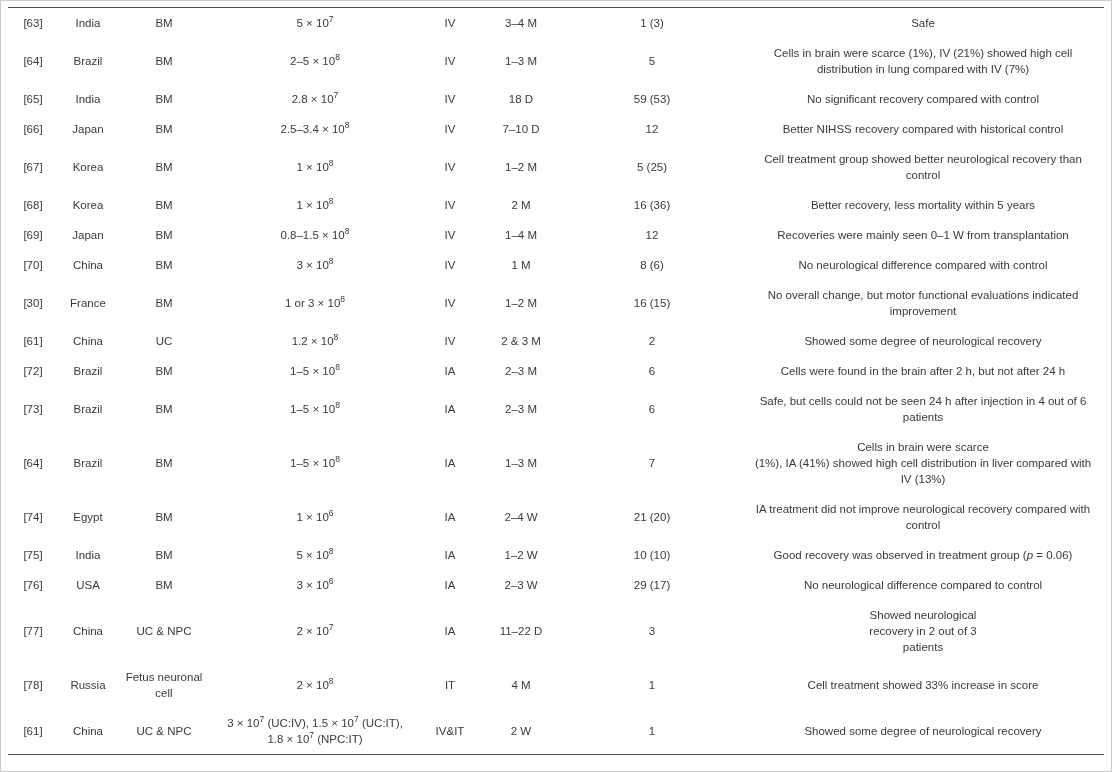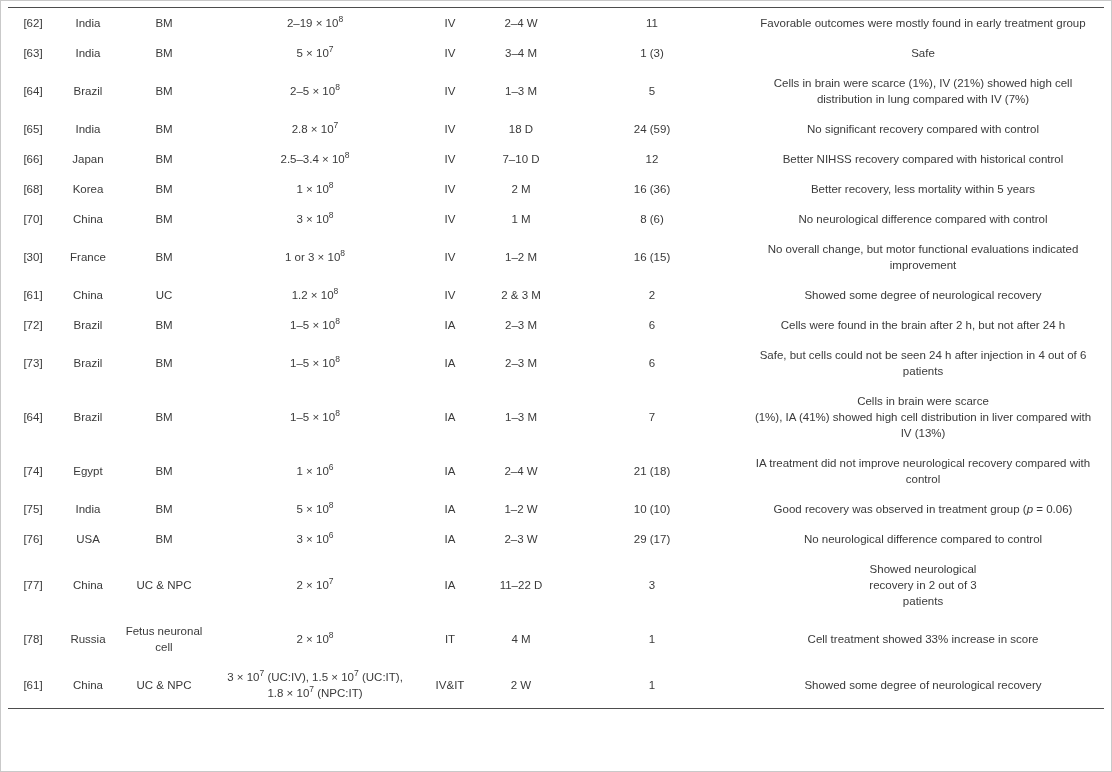--- a/index.html
+++ b/index.html
@@ -50,30 +50,20 @@
       <col style="width:60px">
       <col style="width:92px">
       <col style="width:210px">
       <col style="width:60px">
       <col style="width:82px">
       <col style="width:180px">
       <col style="width:362px">
     </colgroup>
     <tbody>
         <tr>
-          <td style="color: rgb(58, 58, 58);">[62]</td>
-          <td style="color: rgb(58, 58, 58);">India</td>
-          <td style="color: rgb(58, 58, 58);">BM</td>
-          <td style="color: rgb(58, 58, 58);">2–19 × 10<sup>8</sup></td>
-          <td style="color: rgb(58, 58, 58);">IV</td>
-          <td style="color: rgb(58, 58, 58);">2–4 W</td>
-          <td style="color: rgb(58, 58, 58);">11</td>
-          <td style="color: rgb(58, 58, 58);">Favorable outcomes were mostly found in early treatment group</td>
-        </tr>
-        <tr>
           <td style="color: rgb(58, 58, 58);">[63]</td>
           <td style="color: rgb(58, 58, 58);">India</td>
           <td style="color: rgb(58, 58, 58);">BM</td>
           <td style="color: rgb(58, 58, 58);">5 × 10<sup>7</sup></td>
           <td style="color: rgb(58, 58, 58);">IV</td>
           <td style="color: rgb(58, 58, 58);">3–4 M</td>
           <td style="color: rgb(58, 58, 58);">1 (3)</td>
           <td style="color: rgb(58, 58, 58);">Safe</td>
         </tr>
         <tr>
@@ -86,44 +76,64 @@
           <td style="color: rgb(58, 58, 58);">5</td>
           <td style="color: rgb(58, 58, 58);">Cells in brain were scarce (1%), IV (21%) showed high cell<br>distribution in lung compared with IV (7%)</td>
         </tr>
         <tr>
           <td style="color: rgb(58, 58, 58);">[65]</td>
           <td style="color: rgb(58, 58, 58);">India</td>
           <td style="color: rgb(58, 58, 58);">BM</td>
           <td style="color: rgb(58, 58, 58);">2.8 × 10<sup>7</sup></td>
           <td style="color: rgb(58, 58, 58);">IV</td>
           <td style="color: rgb(58, 58, 58);">18 D</td>
-          <td style="color: rgb(58, 58, 58);">24 (59)</td>
+          <td style="color: rgb(58, 58, 58);">59 (53)</td>
           <td style="color: rgb(58, 58, 58);">No significant recovery compared with control</td>
         </tr>
         <tr>
           <td style="color: rgb(58, 58, 58);">[66]</td>
           <td style="color: rgb(58, 58, 58);">Japan</td>
           <td style="color: rgb(58, 58, 58);">BM</td>
           <td style="color: rgb(58, 58, 58);">2.5–3.4 × 10<sup>8</sup></td>
           <td style="color: rgb(58, 58, 58);">IV</td>
           <td style="color: rgb(58, 58, 58);">7–10 D</td>
           <td style="color: rgb(58, 58, 58);">12</td>
           <td style="color: rgb(58, 58, 58);">Better NIHSS recovery compared with historical control</td>
         </tr>
         <tr>
+          <td style="color: rgb(58, 58, 58);">[67]</td>
+          <td style="color: rgb(58, 58, 58);">Korea</td>
+          <td style="color: rgb(58, 58, 58);">BM</td>
+          <td style="color: rgb(58, 58, 58);">1 × 10<sup>8</sup></td>
+          <td style="color: rgb(58, 58, 58);">IV</td>
+          <td style="color: rgb(58, 58, 58);">1–2 M</td>
+          <td style="color: rgb(58, 58, 58);">5 (25)</td>
+          <td style="color: rgb(58, 58, 58);">Cell treatment group showed better neurological recovery than<br>control</td>
+        </tr>
+        <tr>
           <td style="color: rgb(58, 58, 58);">[68]</td>
           <td style="color: rgb(58, 58, 58);">Korea</td>
           <td style="color: rgb(58, 58, 58);">BM</td>
           <td style="color: rgb(58, 58, 58);">1 × 10<sup>8</sup></td>
           <td style="color: rgb(58, 58, 58);">IV</td>
           <td style="color: rgb(58, 58, 58);">2 M</td>
           <td style="color: rgb(58, 58, 58);">16 (36)</td>
           <td style="color: rgb(58, 58, 58);">Better recovery, less mortality within 5 years</td>
         </tr>
         <tr>
+          <td style="color: rgb(58, 58, 58);">[69]</td>
+          <td style="color: rgb(58, 58, 58);">Japan</td>
+          <td style="color: rgb(58, 58, 58);">BM</td>
+          <td style="color: rgb(58, 58, 58);">0.8–1.5 × 10<sup>8</sup></td>
+          <td style="color: rgb(58, 58, 58);">IV</td>
+          <td style="color: rgb(58, 58, 58);">1–4 M</td>
+          <td style="color: rgb(58, 58, 58);">12</td>
+          <td style="color: rgb(58, 58, 58);">Recoveries were mainly seen 0–1 W from transplantation</td>
+        </tr>
+        <tr>
           <td style="color: rgb(58, 58, 58);">[70]</td>
           <td style="color: rgb(58, 58, 58);">China</td>
           <td style="color: rgb(58, 58, 58);">BM</td>
           <td style="color: rgb(58, 58, 58);">3 × 10<sup>8</sup></td>
           <td style="color: rgb(58, 58, 58);">IV</td>
           <td style="color: rgb(58, 58, 58);">1 M</td>
           <td style="color: rgb(58, 58, 58);">8 (6)</td>
           <td style="color: rgb(58, 58, 58); text-align: center;">No neurological difference compared with control</td>
         </tr>
         <tr>
@@ -176,21 +186,21 @@
           <td style="color: rgb(58, 58, 58);">7</td>
           <td style="color: rgb(58, 58, 58);">Cells in brain were scarce<br>(1%), IA (41%) showed high cell distribution in liver compared with<br>IV (13%)</td>
         </tr>
         <tr>
           <td style="color: rgb(58, 58, 58);">[74]</td>
           <td style="color: rgb(58, 58, 58);">Egypt</td>
           <td style="color: rgb(58, 58, 58);">BM</td>
           <td style="color: rgb(58, 58, 58);">1 × 10<sup>6</sup></td>
           <td style="color: rgb(58, 58, 58);">IA</td>
           <td style="color: rgb(58, 58, 58);">2–4 W</td>
-          <td style="color: rgb(58, 58, 58);">21 (18)</td>
+          <td style="color: rgb(58, 58, 58);">21 (20)</td>
           <td style="color: rgb(58, 58, 58);">IA treatment did not improve neurological recovery compared with<br>control</td>
         </tr>
         <tr>
           <td style="color: rgb(58, 58, 58);">[75]</td>
           <td style="color: rgb(58, 58, 58);">India</td>
           <td style="color: rgb(58, 58, 58);">BM</td>
           <td style="color: rgb(58, 58, 58);">5 × 10<sup>8</sup></td>
           <td style="color: rgb(58, 58, 58);">IA</td>
           <td style="color: rgb(58, 58, 58);">1–2 W</td>
           <td style="color: rgb(58, 58, 58);">10 (10)</td>

